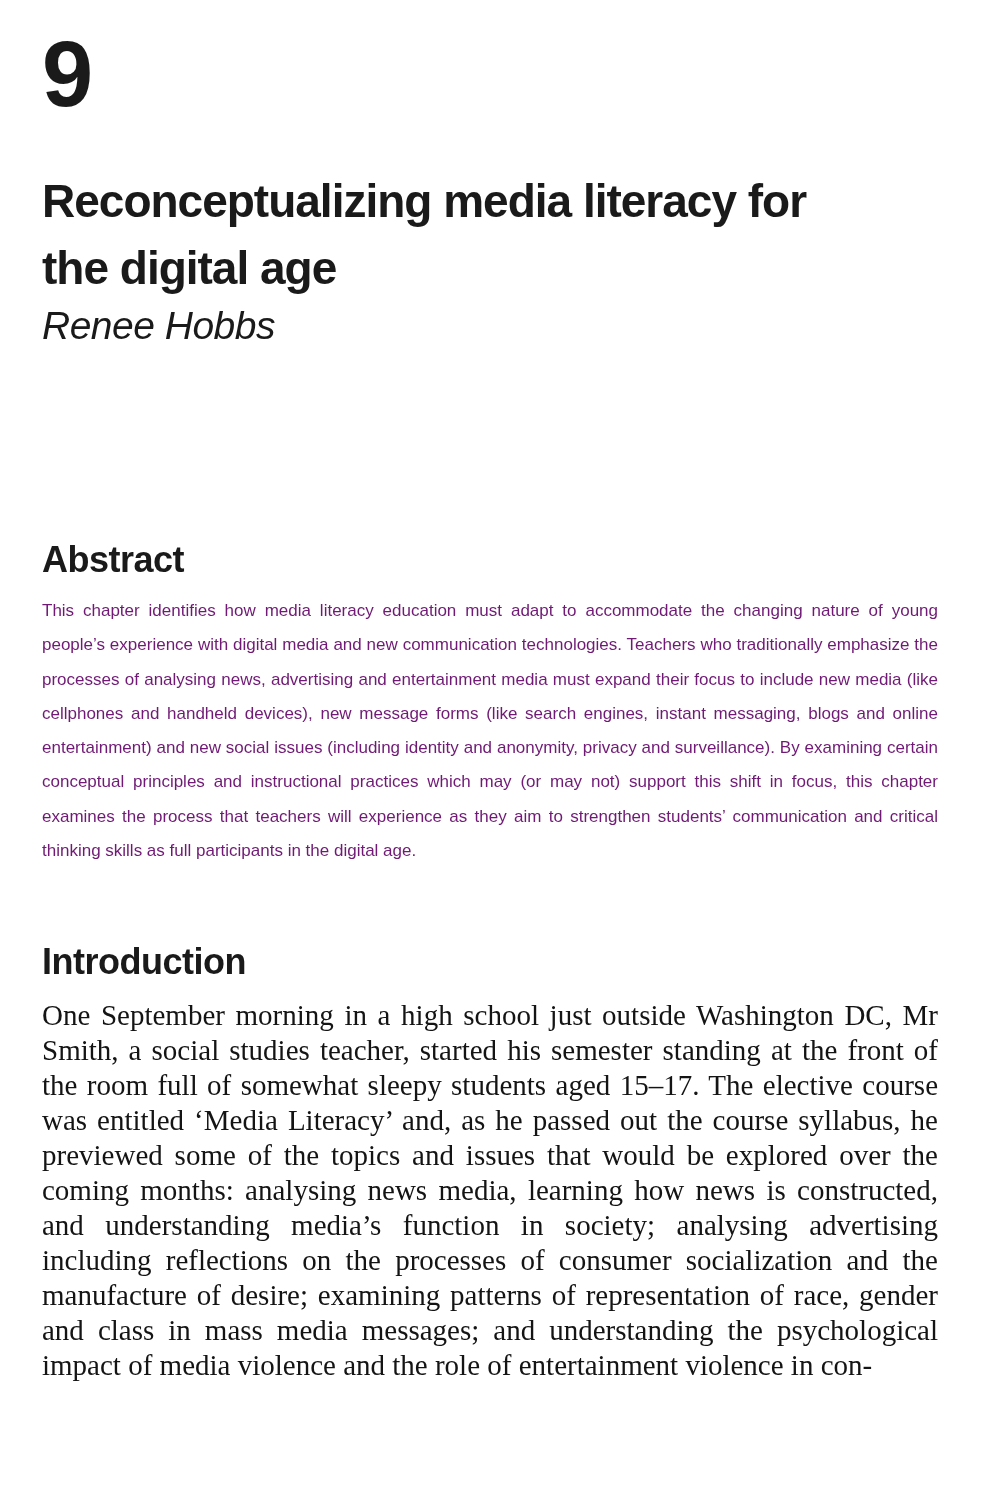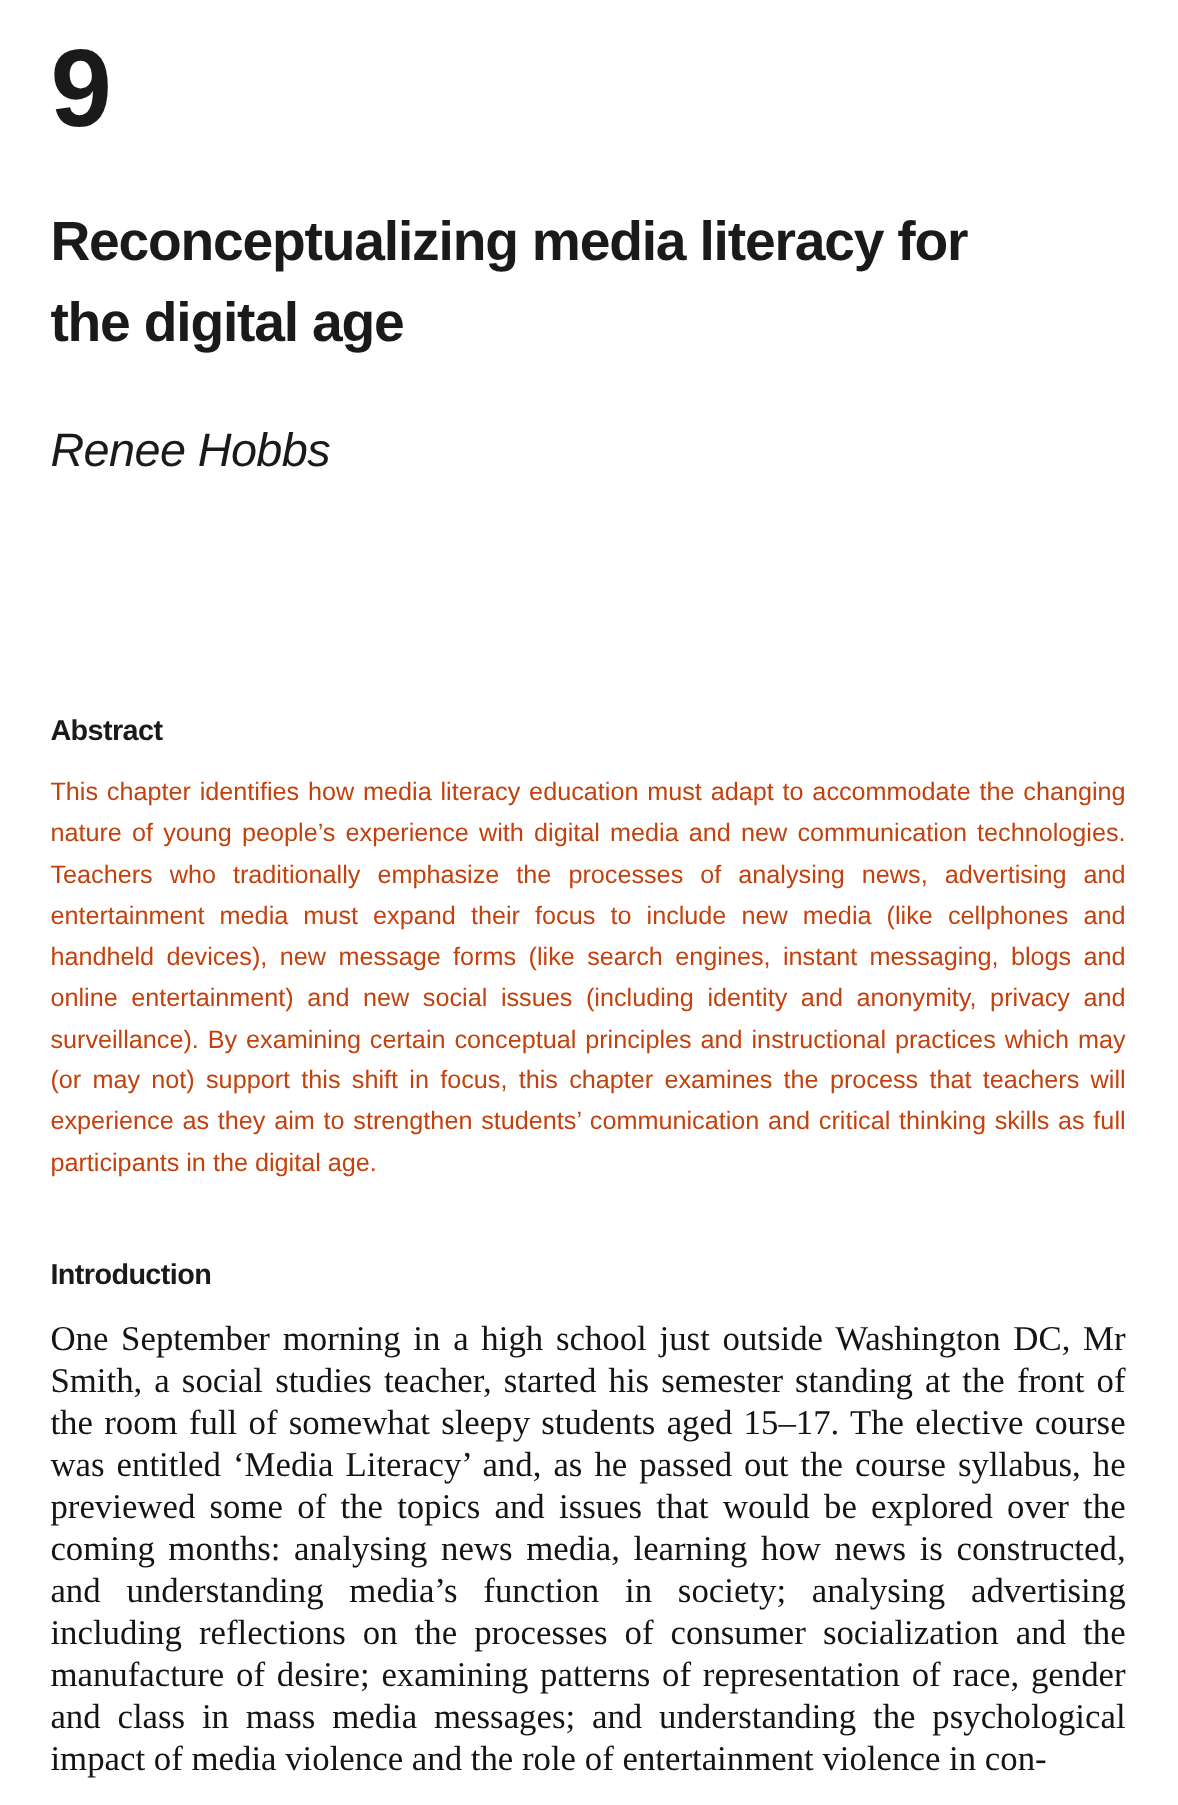--- a/index.html
+++ b/index.html
@@ -29,47 +29,46 @@
   .chapter-title {
     margin-top: 48px;
     max-width: 790px;
     font-size: 46px;
     font-weight: 700;
     line-height: 67px;
     letter-spacing: -1px;
     color: #1a1a1a;
   }
   .chapter-author {
-    margin-top: 50px;
     font-size: 39px;
     font-style: italic;
     font-weight: 500;
     line-height: 48px;
     letter-spacing: -0.5px;
     color: #1a1a1a;
   }
   .section-heading {
-    font-size: 24px;
+    font-size: 36px;
     font-weight: 700;
     line-height: 44px;
     letter-spacing: -0.5px;
     color: #1a1a1a;
   }
   .abstract-heading {
     margin-top: 188px;
   }
   .abstract-body {
     margin-top: 12px;
-    font-size: 21px;
+    font-size: 17px;
     line-height: 34.3px;
     text-align: justify;
-    color: #c2410c;
+    color: #701a75;
   }
   .introduction-heading {
-    margin-top: 54px;
+    margin-top: 72px;
   }
   .introduction-body {
     margin-top: 14px;
     font-family: "Liberation Serif", serif;
     font-size: 29px;
     line-height: 35px;
     text-align: justify;
     color: #141414;
   }
 </style>

